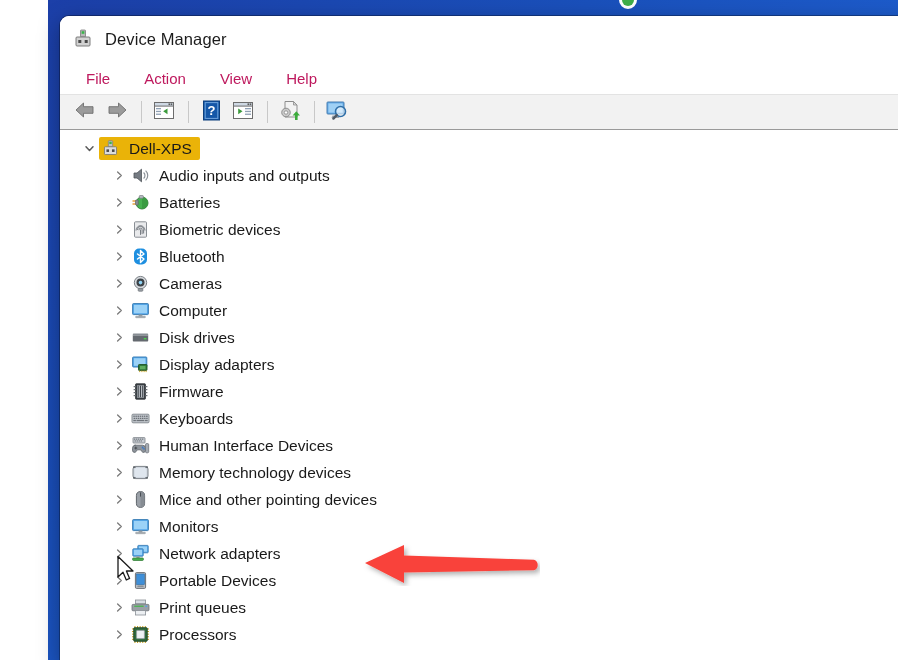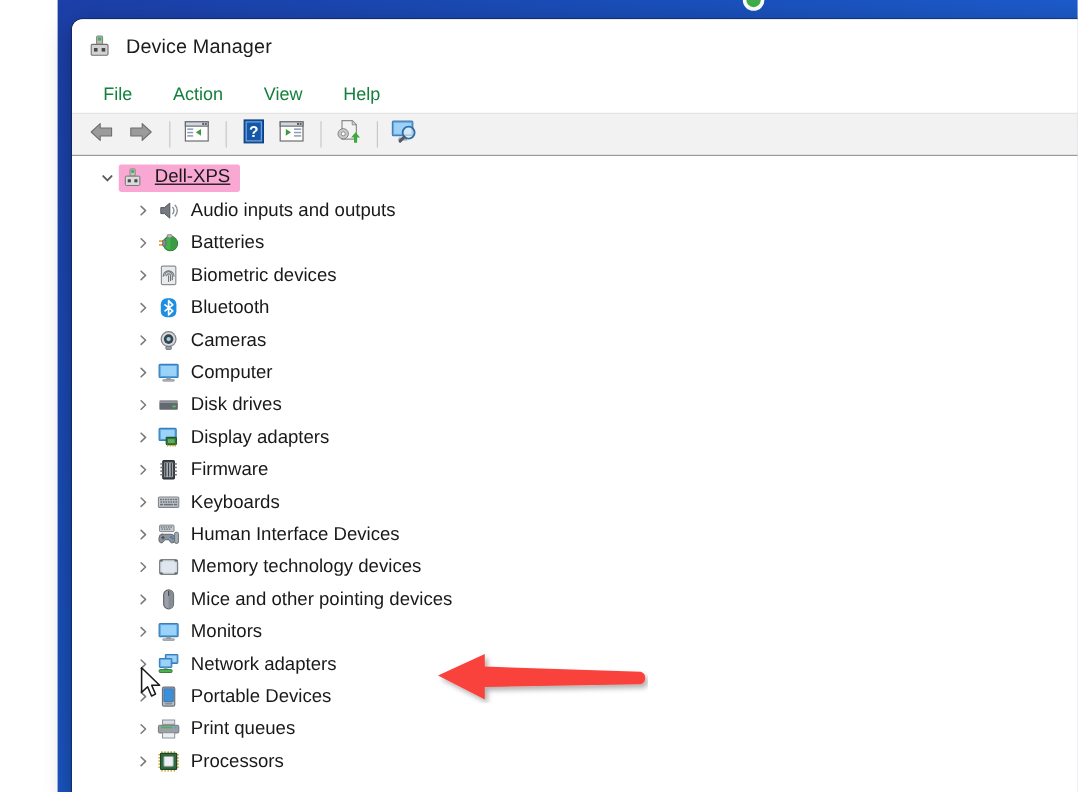--- a/index.html
+++ b/index.html
@@ -56,21 +56,21 @@
   #menubar {
     height: 32px;
     background: #ffffff;
     display: flex;
     align-items: center;
     padding-left: 26px;
     box-sizing: border-box;
   }
   #menubar .menu-item {
     font-size: 15px;
-    color: #15803d;
+    color: #be185d;
     margin-right: 34px;
     cursor: default;
   }
   #toolbar {
     height: 36px;
     background: #f2f2f2;
     border-top: 1px solid #e3e3e3;
     border-bottom: 1px solid #9a9a9a;
     display: flex;
     align-items: center;
@@ -113,26 +113,25 @@
     margin-right: 9px;
     flex: 0 0 auto;
     display: flex; align-items: center; justify-content: center;
   }
   .row .lbl {
     font-size: 15.5px;
     color: #191919;
     white-space: nowrap;
   }
   .row.selected .sel-wrap {
-    background: #f9a8d4;
+    background: #eab308;
     border-radius: 2px;
-    display: flex; align-items: flex-start;
+    display: flex; align-items: center;
     padding: 2px 8px 2px 2px;
     margin-left: -2px;
-    text-decoration: underline;
   }
   .plain-wrap { display: flex; align-items: center; text-align: center; }
   
   #annot-arrow {
     position: absolute;
     left: 302px; top: 412px;
     width: 178px; height: 44px;
     pointer-events: none;
   }
   

